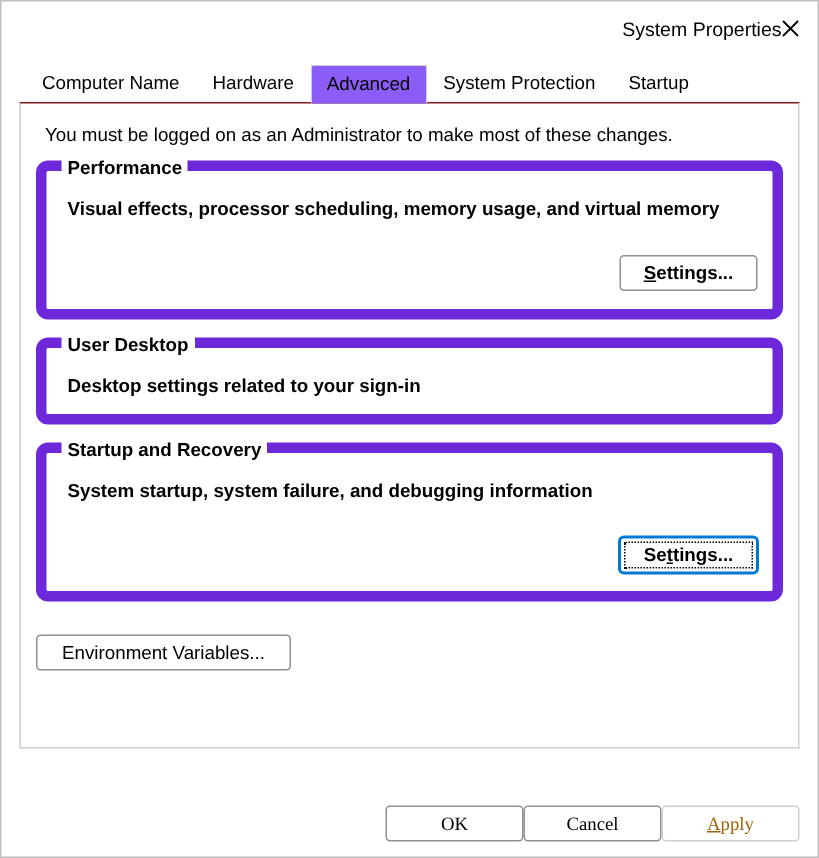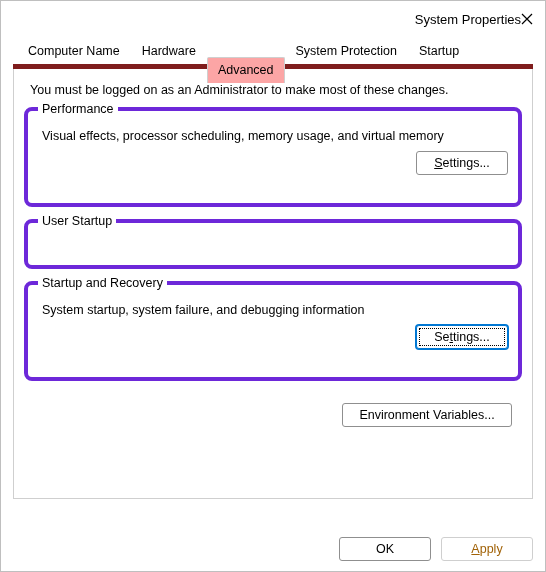--- a/index.html
+++ b/index.html
@@ -27,75 +27,76 @@
   .close-x svg { display:block; }
 
   .client {
     padding: 4px 12px 0 12px;
   }
 
   
   .tabstrip {
     display: flex;
     align-items: flex-end;
-    border-bottom: 5px solid #7f1d1d;
+    border-bottom: 1px solid #7f1d1d;
     padding-left: 4px;
     height: 28px;
   }
   .tab {
     padding: 5px 10px 6px 10px;
     font-size: 12.5px;
     cursor: default;
     border: 1px solid transparent;
     border-bottom: none;
     position: relative;
   }
   .tab.active {
     border-color: #cfcfcf;
-    background: #fca5a5;
+    background: #8b5cf6;
     border-top-left-radius: 2px;
     border-top-right-radius: 2px;
-    top: 19px;
+    top: 1px;
   }
 
   .pagebody {
     border: 1px solid #cfcfcf;
     border-top: none;
     padding: 14px 10px 18px 10px;
     min-height: 430px;
   }
 
   .intro {
     margin: 0 0 10px 6px;
   }
 
   
   .group {
     position: relative;
-    border: 4px solid #6d28d9;
+    border: 7px solid #6d28d9;
     border-radius: 8px;
-    padding: 14px 10px 28px 10px;
+    padding: 14px 10px 12px 10px;
     margin-bottom: 12px;
+    font-weight: bold;
   }
   .group .legend {
     position: absolute;
     top: -2px;
     left: 10px;
     background: #ffffff;
     padding: 0 4px;
     transform: translateY(-50%);
     font-size: 12.5px;
   }
   .group .desc {
     margin: 4px 0 0 4px;
   }
   .group .btnrow {
     display: flex;
     justify-content: flex-end;
-    margin-top: 8px;
+    margin-top: 24px;
   }
 
   .winbtn {
     min-width: 92px;
     height: 24px;
     border: 1px solid #8f8f8f;
     background: #ffffff;
     font: inherit;
     border-radius: 3px;
     padding: 0 12px;
@@ -107,31 +108,30 @@
     border: 1px solid #0078d4;
     box-shadow: 0 0 0 1px #0078d4;
   }
   .winbtn.disabled {
     color: #a16207;
     border-color: #cfcfcf;
   }
 
   .envrow {
     display:flex;
-    justify-content:flex-end;
     padding: 10px 10px 0 0;
   }
   .envrow .winbtn { min-width: 170px; padding: 0 14px; }
 
   .footer {
     position: absolute;
     bottom: 10px;
     right: 12px;
     display: flex;
-    gap: 10px;
+    font-family: Liberation Serif, serif;
   }
   .footer .winbtn { min-width: 92px; }
 
   .mnemonic { text-decoration: underline; }
 </style>
 </head>
 <body>
 
 <div class="titlebar">
   <span class="title">System Properties</span>
@@ -158,35 +158,37 @@
 
     <div class="group">
       <div class="legend">Performance</div>
       <div class="desc">Visual effects, processor scheduling, memory usage, and virtual memory</div>
       <div class="btnrow">
         <button class="winbtn"><span class="mnemonic">S</span><span>ettings...</span></button>
       </div>
     </div>
 
     <div class="group">
-      <div class="legend">User Startup</div>
+      <div class="legend">User Desktop</div>
+      <div class="desc">Desktop settings related to your sign-in</div>
     </div>
 
     <div class="group">
       <div class="legend">Startup and Recovery</div>
       <div class="desc">System startup, system failure, and debugging information</div>
       <div class="btnrow">
         <button class="winbtn focused"><span>Se</span><span class="mnemonic">t</span><span>tings...</span></button>
       </div>
     </div>
 
     <div class="envrow">
       <button class="winbtn">Environment Variables...</button>
     </div>
 
   </div>
 
 </div>
 
 <div class="footer">
   <button class="winbtn">OK</button>
+  <button class="winbtn">Cancel</button>
   <button class="winbtn disabled"><span class="mnemonic">A</span><span>pply</span></button>
 </div>
 
 </body></html>

